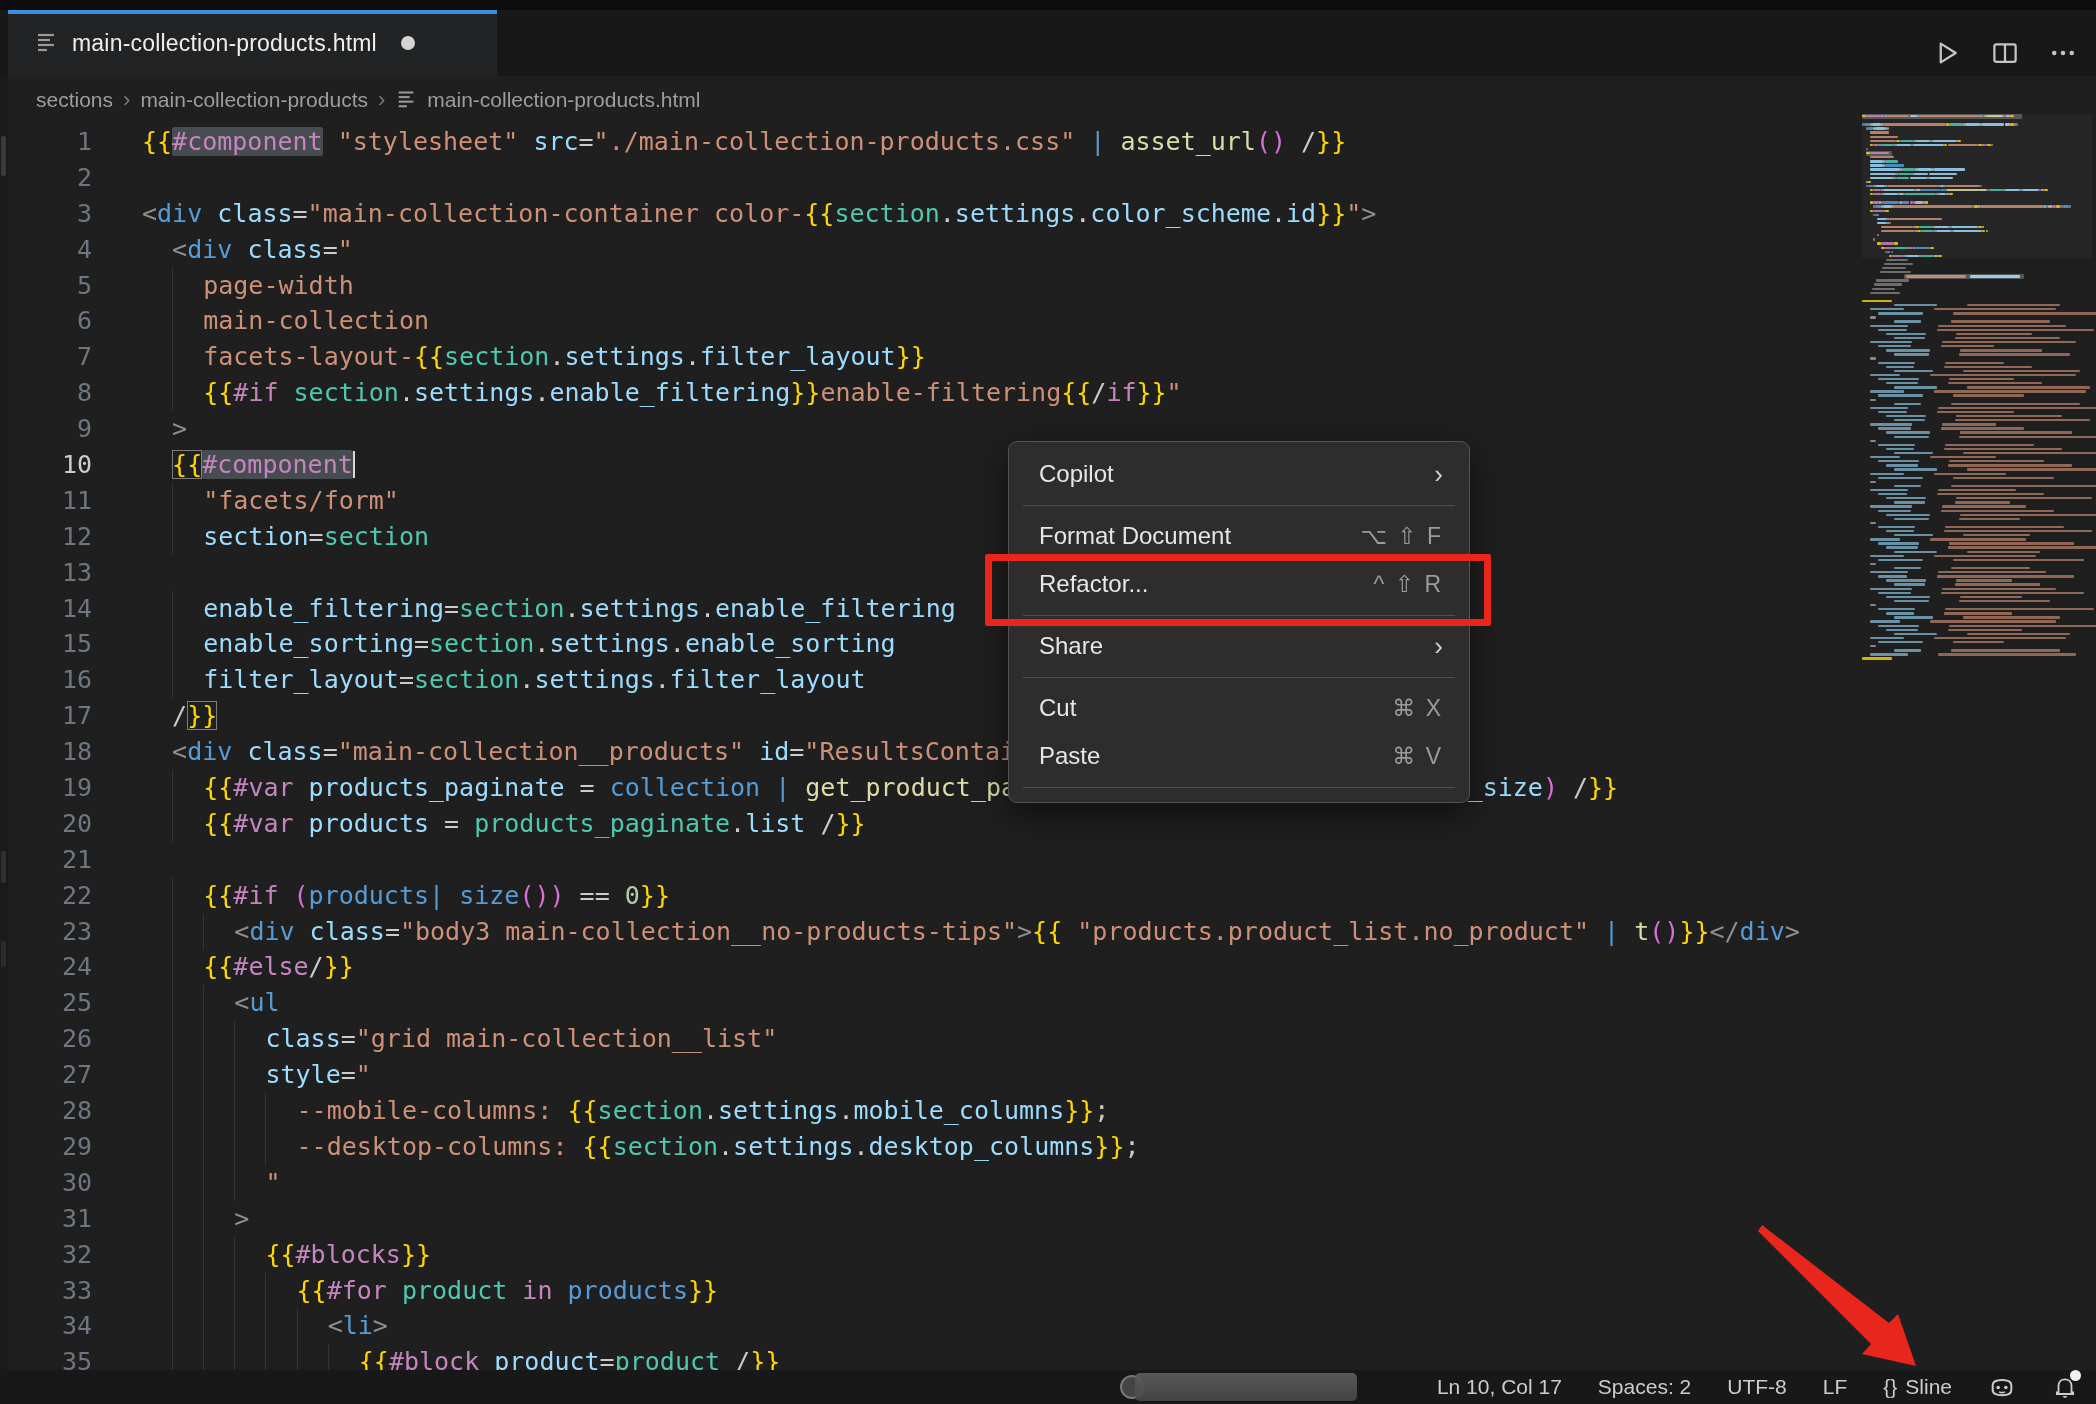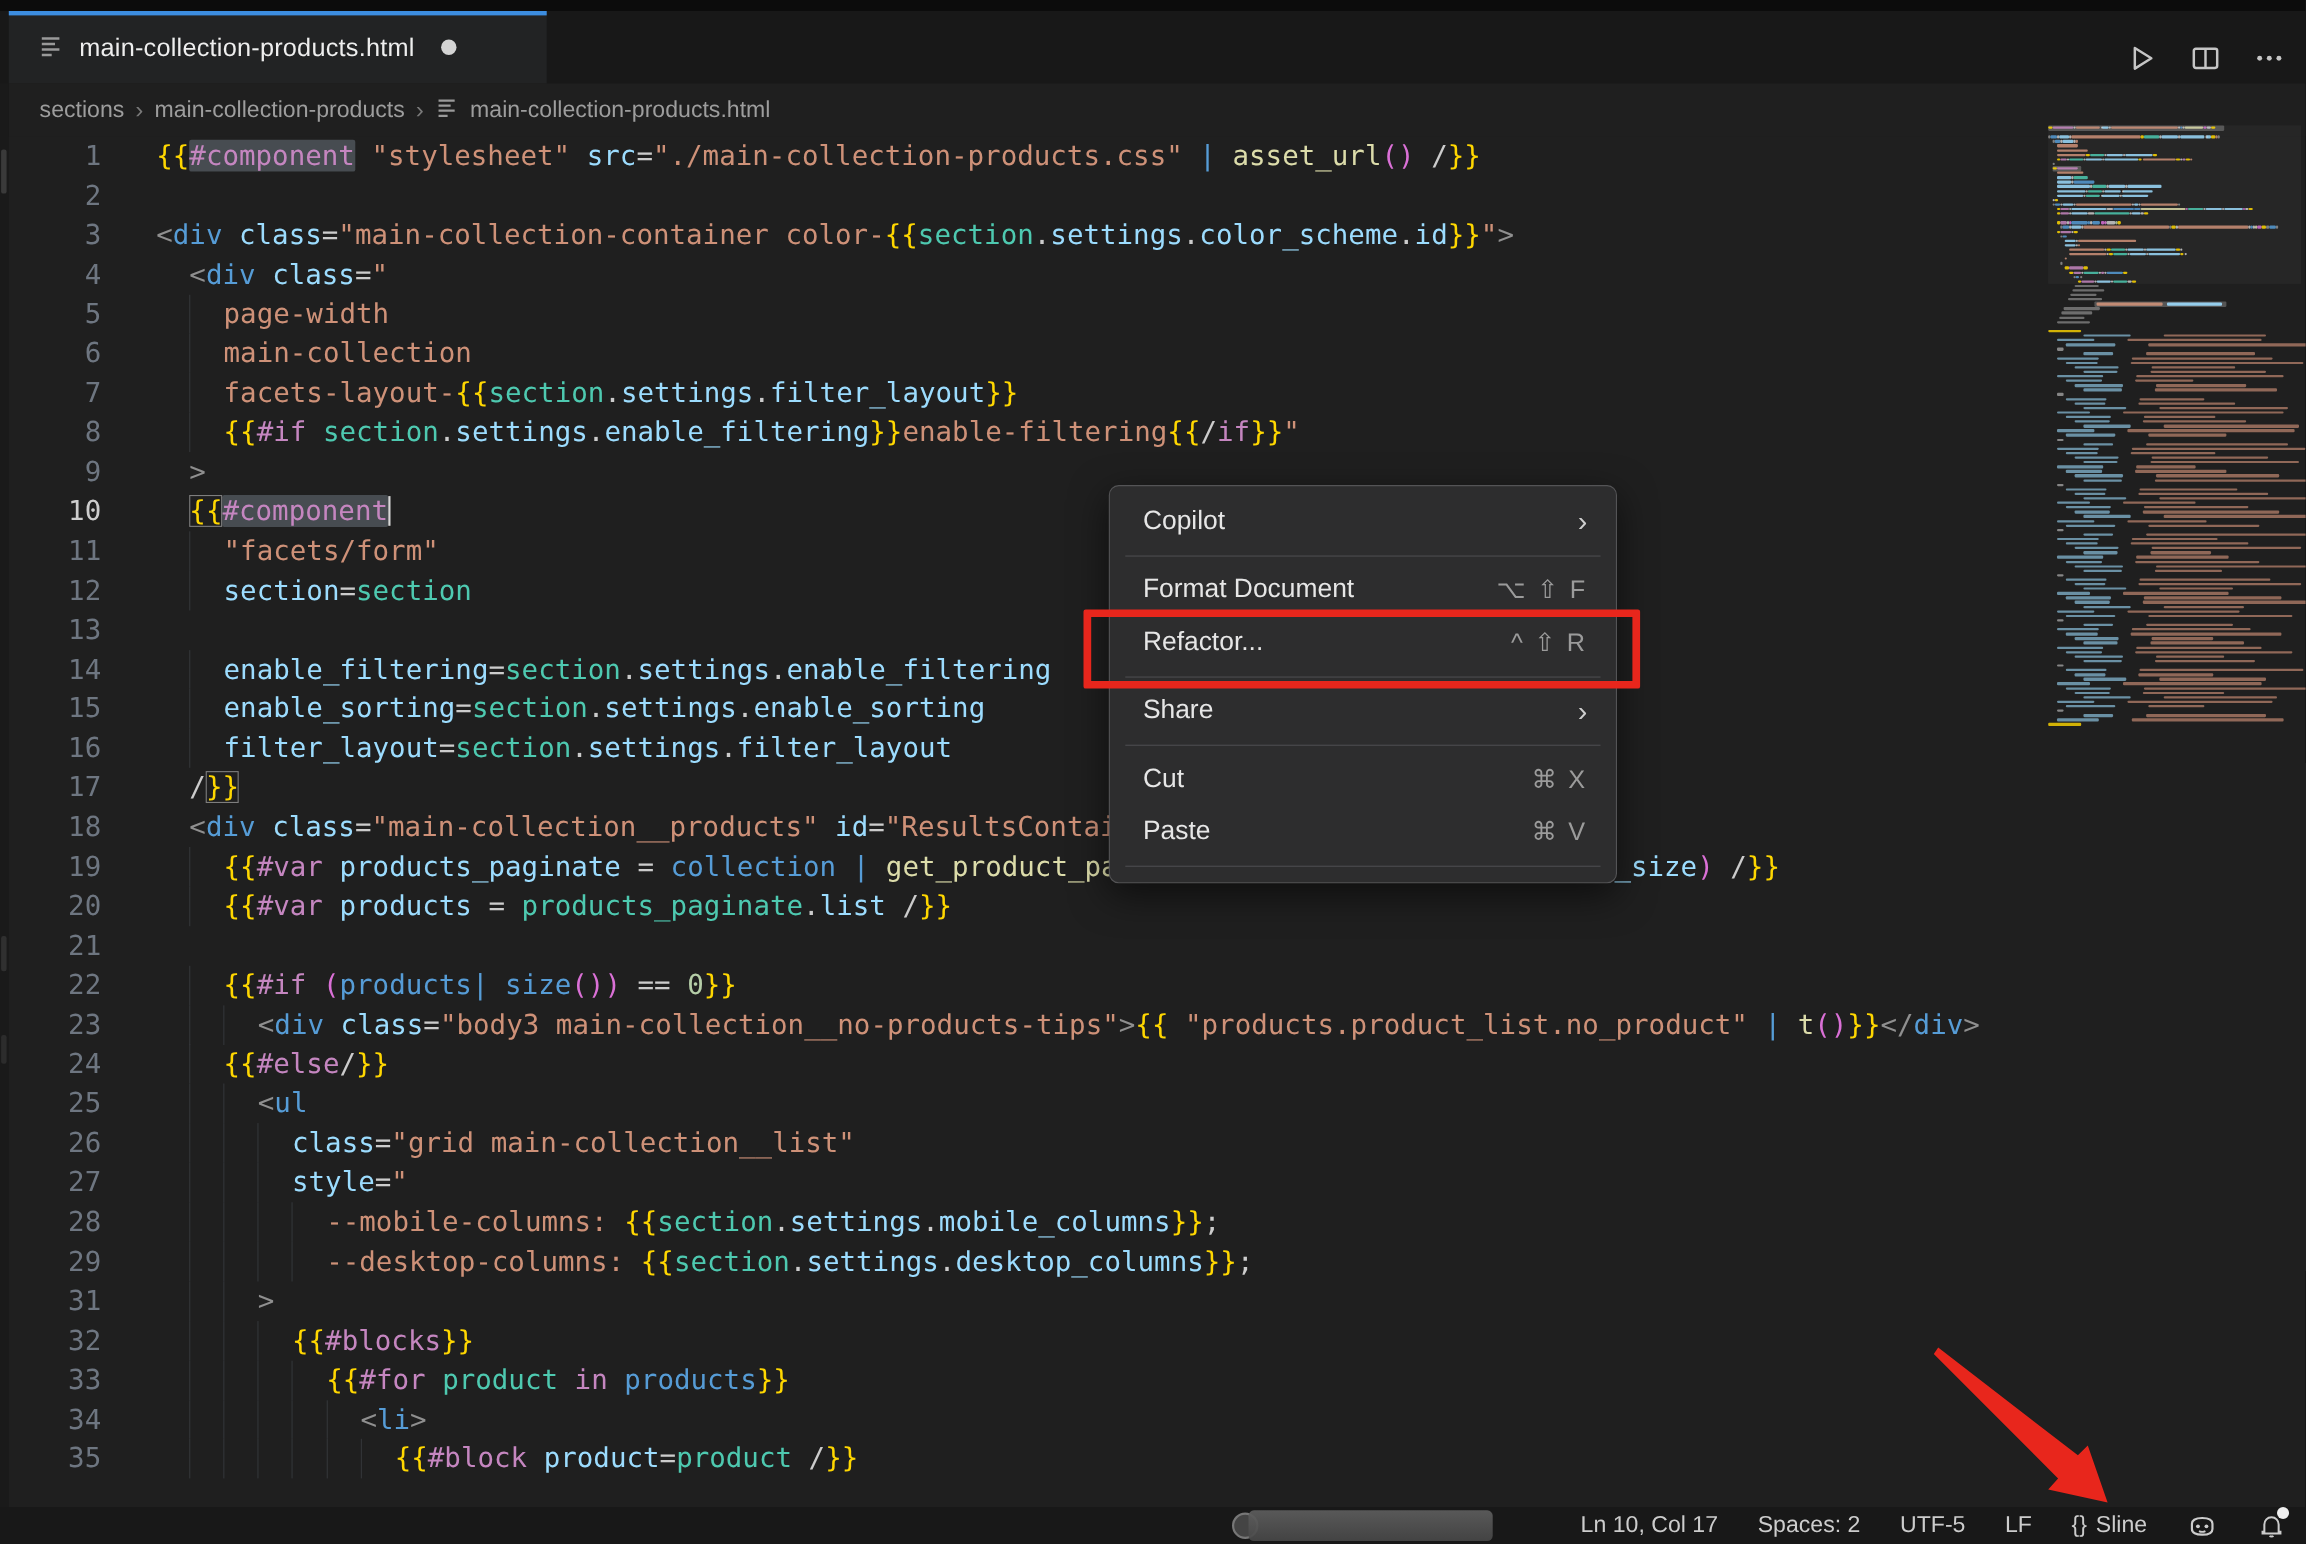--- a/index.html
+++ b/index.html
@@ -153,20 +153,21 @@
     <div class="line"><span class="ln">20</span><span class="lc"><span>  </span><span class="g2">  </span><span style="color: rgb(255, 215, 0);">{{</span><span style="color: rgb(197, 134, 192);">#var</span><span style="color: rgb(204, 204, 204);"> </span><span style="color: rgb(156, 220, 254);">products</span><span style="color: rgb(204, 204, 204);"> = </span><span style="color: rgb(78, 201, 176);">products_paginate</span><span style="color: rgb(204, 204, 204);">.</span><span style="color: rgb(156, 220, 254);">list</span><span style="color: rgb(204, 204, 204);"> /</span><span style="color: rgb(255, 215, 0);">}}</span></span></div>
     <div class="line"><span class="ln">21</span><span class="lc"></span></div>
     <div class="line"><span class="ln">22</span><span class="lc"><span>  </span><span class="g2">  </span><span style="color: rgb(255, 215, 0);">{{</span><span style="color: rgb(197, 134, 192);">#if</span><span style="color: rgb(204, 204, 204);"> </span><span style="color: rgb(218, 112, 214);">(</span><span style="color: rgb(86, 156, 214);">products</span><span style="color: rgb(86, 156, 214);">|</span><span style="color: rgb(204, 204, 204);"> </span><span style="color: rgb(86, 156, 214);">size</span><span style="color: rgb(218, 112, 214);">()</span><span style="color: rgb(218, 112, 214);">)</span><span style="color: rgb(204, 204, 204);"> == </span><span style="color: rgb(181, 206, 168);">0</span><span style="color: rgb(255, 215, 0);">}}</span></span></div>
     <div class="line"><span class="ln">23</span><span class="lc"><span>  </span><span class="g2">  </span><span class="g2">  </span><span style="color: rgb(143, 143, 143);">&lt;</span><span style="color: rgb(86, 156, 214);">div</span><span style="color: rgb(204, 204, 204);"> </span><span style="color: rgb(156, 220, 254);">class</span><span style="color: rgb(204, 204, 204);">=</span><span style="color: rgb(206, 145, 120);">"body3 main-collection__no-products-tips"</span><span style="color: rgb(143, 143, 143);">&gt;</span><span style="color: rgb(255, 215, 0);">{{</span><span style="color: rgb(204, 204, 204);"> </span><span style="color: rgb(206, 145, 120);">"products.product_list.no_product"</span><span style="color: rgb(204, 204, 204);"> </span><span style="color: rgb(86, 156, 214);">|</span><span style="color: rgb(204, 204, 204);"> </span><span style="color: rgb(220, 220, 170);">t</span><span style="color: rgb(218, 112, 214);">()</span><span style="color: rgb(255, 215, 0);">}}</span><span style="color: rgb(143, 143, 143);">&lt;/</span><span style="color: rgb(86, 156, 214);">div</span><span style="color: rgb(143, 143, 143);">&gt;</span></span></div>
     <div class="line"><span class="ln">24</span><span class="lc"><span>  </span><span class="g2">  </span><span style="color: rgb(255, 215, 0);">{{</span><span style="color: rgb(197, 134, 192);">#else</span><span style="color: rgb(204, 204, 204);">/</span><span style="color: rgb(255, 215, 0);">}}</span></span></div>
     <div class="line"><span class="ln">25</span><span class="lc"><span>  </span><span class="g2">  </span><span class="g2">  </span><span style="color: rgb(143, 143, 143);">&lt;</span><span style="color: rgb(86, 156, 214);">ul</span></span></div>
     <div class="line"><span class="ln">26</span><span class="lc"><span>  </span><span class="g2">  </span><span class="g2">  </span><span class="g2">  </span><span style="color: rgb(156, 220, 254);">class</span><span style="color: rgb(204, 204, 204);">=</span><span style="color: rgb(206, 145, 120);">"grid main-collection__list"</span></span></div>
     <div class="line"><span class="ln">27</span><span class="lc"><span>  </span><span class="g2">  </span><span class="g2">  </span><span class="g2">  </span><span style="color: rgb(156, 220, 254);">style</span><span style="color: rgb(204, 204, 204);">=</span><span style="color: rgb(206, 145, 120);">"</span></span></div>
     <div class="line"><span class="ln">28</span><span class="lc"><span>  </span><span class="g2">  </span><span class="g2">  </span><span class="g2">  </span><span class="g2">  </span><span style="color: rgb(206, 145, 120);">--mobile-columns:</span><span style="color: rgb(204, 204, 204);"> </span><span style="color: rgb(255, 215, 0);">{{</span><span style="color: rgb(78, 201, 176);">section</span><span style="color: rgb(204, 204, 204);">.</span><span style="color: rgb(156, 220, 254);">settings</span><span style="color: rgb(204, 204, 204);">.</span><span style="color: rgb(156, 220, 254);">mobile_columns</span><span style="color: rgb(255, 215, 0);">}}</span><span style="color: rgb(204, 204, 204);">;</span></span></div>
     <div class="line"><span class="ln">29</span><span class="lc"><span>  </span><span class="g2">  </span><span class="g2">  </span><span class="g2">  </span><span class="g2">  </span><span style="color: rgb(206, 145, 120);">--desktop-columns:</span><span style="color: rgb(204, 204, 204);"> </span><span style="color: rgb(255, 215, 0);">{{</span><span style="color: rgb(78, 201, 176);">section</span><span style="color: rgb(204, 204, 204);">.</span><span style="color: rgb(156, 220, 254);">settings</span><span style="color: rgb(204, 204, 204);">.</span><span style="color: rgb(156, 220, 254);">desktop_columns</span><span style="color: rgb(255, 215, 0);">}}</span><span style="color: rgb(204, 204, 204);">;</span></span></div>
+    <div class="line"><span class="ln">30</span><span class="lc"><span>  </span><span class="g2">  </span><span class="g2">  </span><span class="g2">  </span><span style="color: rgb(206, 145, 120);">"</span></span></div>
     <div class="line"><span class="ln">31</span><span class="lc"><span>  </span><span class="g2">  </span><span class="g2">  </span><span style="color: rgb(143, 143, 143);">&gt;</span></span></div>
     <div class="line"><span class="ln">32</span><span class="lc"><span>  </span><span class="g2">  </span><span class="g2">  </span><span class="g2">  </span><span style="color: rgb(255, 215, 0);">{{</span><span style="color: rgb(197, 134, 192);">#blocks</span><span style="color: rgb(255, 215, 0);">}}</span></span></div>
     <div class="line"><span class="ln">33</span><span class="lc"><span>  </span><span class="g2">  </span><span class="g2">  </span><span class="g2">  </span><span class="g2">  </span><span style="color: rgb(255, 215, 0);">{{</span><span style="color: rgb(197, 134, 192);">#for</span><span style="color: rgb(204, 204, 204);"> </span><span style="color: rgb(78, 201, 176);">product</span><span style="color: rgb(204, 204, 204);"> </span><span style="color: rgb(197, 134, 192);">in</span><span style="color: rgb(204, 204, 204);"> </span><span style="color: rgb(86, 156, 214);">products</span><span style="color: rgb(255, 215, 0);">}}</span></span></div>
     <div class="line"><span class="ln">34</span><span class="lc"><span>  </span><span class="g2">  </span><span class="g2">  </span><span class="g2">  </span><span class="g2">  </span><span class="g2">  </span><span style="color: rgb(143, 143, 143);">&lt;</span><span style="color: rgb(86, 156, 214);">li</span><span style="color: rgb(143, 143, 143);">&gt;</span></span></div>
     <div class="line"><span class="ln">35</span><span class="lc"><span>  </span><span class="g2">  </span><span class="g2">  </span><span class="g2">  </span><span class="g2">  </span><span class="g2">  </span><span class="g2">  </span><span style="color: rgb(255, 215, 0);">{{</span><span style="color: rgb(197, 134, 192);">#block</span><span style="color: rgb(204, 204, 204);"> </span><span style="color: rgb(156, 220, 254);">product</span><span style="color: rgb(204, 204, 204);">=</span><span style="color: rgb(78, 201, 176);">product</span><span style="color: rgb(204, 204, 204);"> /</span><span style="color: rgb(255, 215, 0);">}}</span></span></div>
   </div>
 
 <div class="minimap" id="minimap">
     <div class="mview" style="height: 144.2px;"></div>
     <div class="mrow">
@@ -870,21 +871,21 @@
 <svg class="redarrow" width="200" height="165" viewBox="0 0 200 165">
   <polygon points="23,21 136,134 127,144 181,156 163,104 154,113 27,15" fill="#e8261c"></polygon>
 </svg>
 
 <div class="statusbar">
   <div class="blurcircle"></div>
   <div class="blurbox"></div>
   <div class="sb-right">
     <span class="sb-item">Ln 10, Col 17</span>
     <span class="sb-item">Spaces: 2</span>
-    <span class="sb-item">UTF-5</span>
+    <span class="sb-item">UTF-8</span>
     <span class="sb-item">LF</span>
     <span class="sb-item">
       <span>{}</span>
       <span>Sline</span>
     </span>
     <span class="sb-item">
       <svg width="28" height="28" viewBox="0 0 24 24" fill="none" stroke="#cccccc" stroke-width="1.7">
         <path d="M4 10.5 C4 7.5 7 6 12 6 C17 6 20 7.5 20 10.5 L20 14.5 C20 17.5 17 19 12 19 C7 19 4 17.5 4 14.5 Z"></path>
         <circle cx="8.7" cy="12.5" r="1.5" fill="#cccccc" stroke="none"></circle>
         <circle cx="15.3" cy="12.5" r="1.5" fill="#cccccc" stroke="none"></circle>

